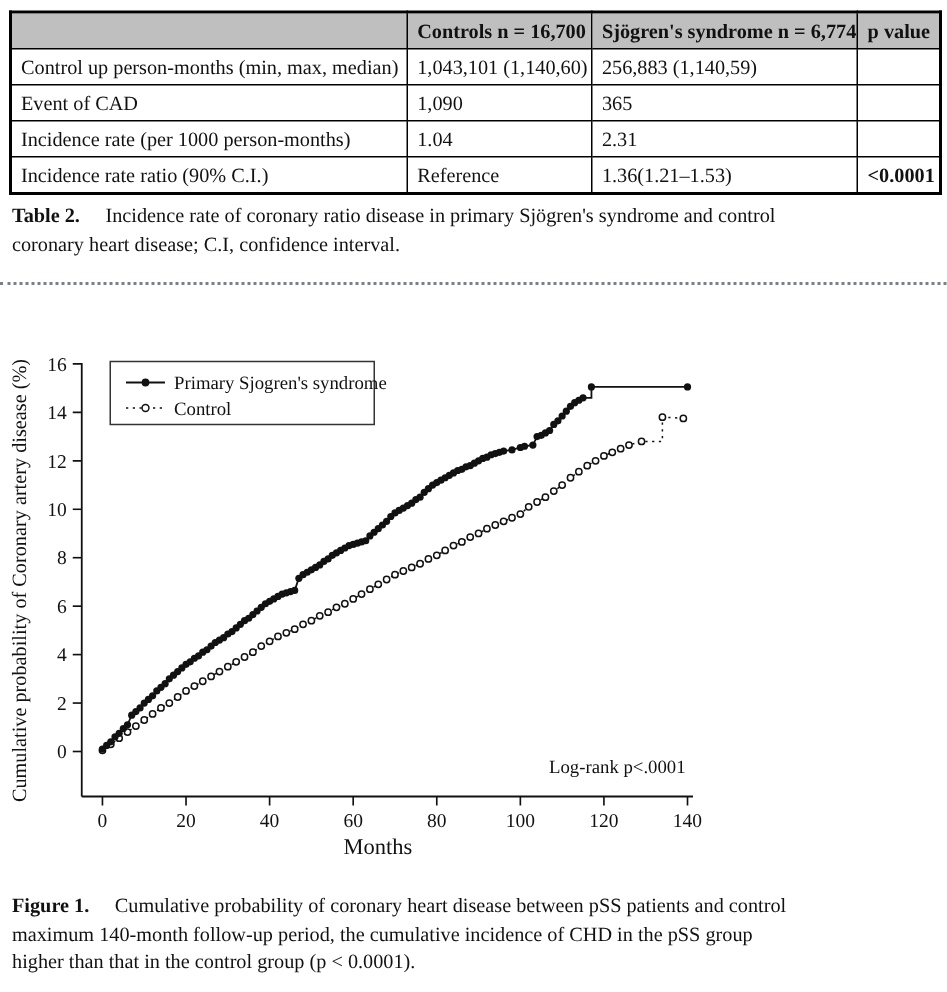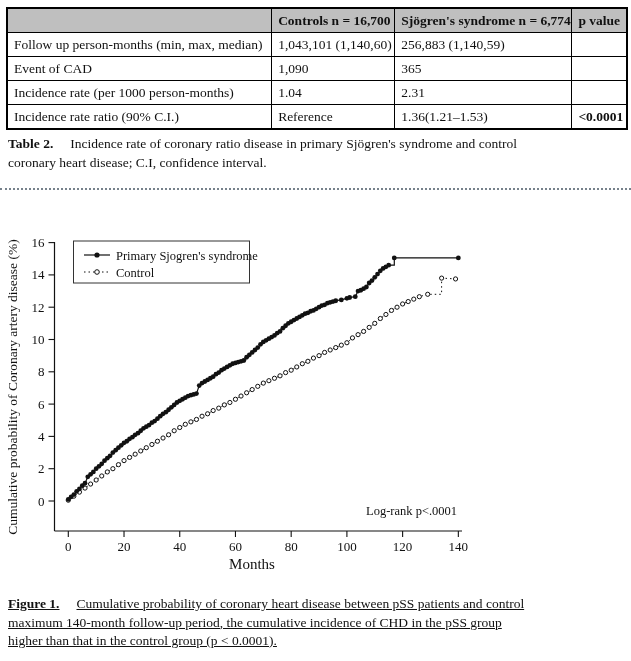--- a/index.html
+++ b/index.html
@@ -15,21 +15,21 @@
     text-align:left;vertical-align:middle;white-space:nowrap;overflow:hidden;
   }
   table.data th{background:#bfbfbf;font-weight:bold;}
   .c0{width:245px}.c1{width:114px}.c2{width:164px}.c3{width:51px}
   td.bold{font-weight:bold;}
   
   .caption{position:absolute;left:8px;right:0;font-size:13.5px;line-height:18.5px;color:#111;}
   .caption .ln{white-space:nowrap;overflow:hidden;}
   .caption b{margin-right:17px;}
   #table-caption{top:135px;}
-  #figure-caption{top:595px;text-decoration:underline;}
+  #figure-caption{top:595px;}
   
   .dotsep{
     position:absolute;left:0;top:188px;width:631px;height:0;
     border-top:2px dotted #76818b;
   }
   
   #chart-box{position:absolute;left:0;top:215px;width:631px;height:368px;}
   svg text{font-family:"Liberation Serif", serif;fill:#111;}
 </style>
 </head>
@@ -44,21 +44,21 @@
         <col class="c3">
       </colgroup>
     <tbody>
         <tr>
       <th></th>
       <th>Controls n = 16,700</th>
       <th>Sjögren's syndrome n = 6,774</th>
       <th>p value</th>
     </tr>
     <tr>
-      <td>Follow up person-months (min, max, median)</td>
+      <td>Control up person-months (min, max, median)</td>
       <td>1,043,101 (1,140,60)</td>
       <td>256,883 (1,140,59)</td>
       <td></td>
     </tr>
     <tr>
       <td>Event of CAD</td>
       <td>1,090</td>
       <td>365</td>
       <td></td>
     </tr>

